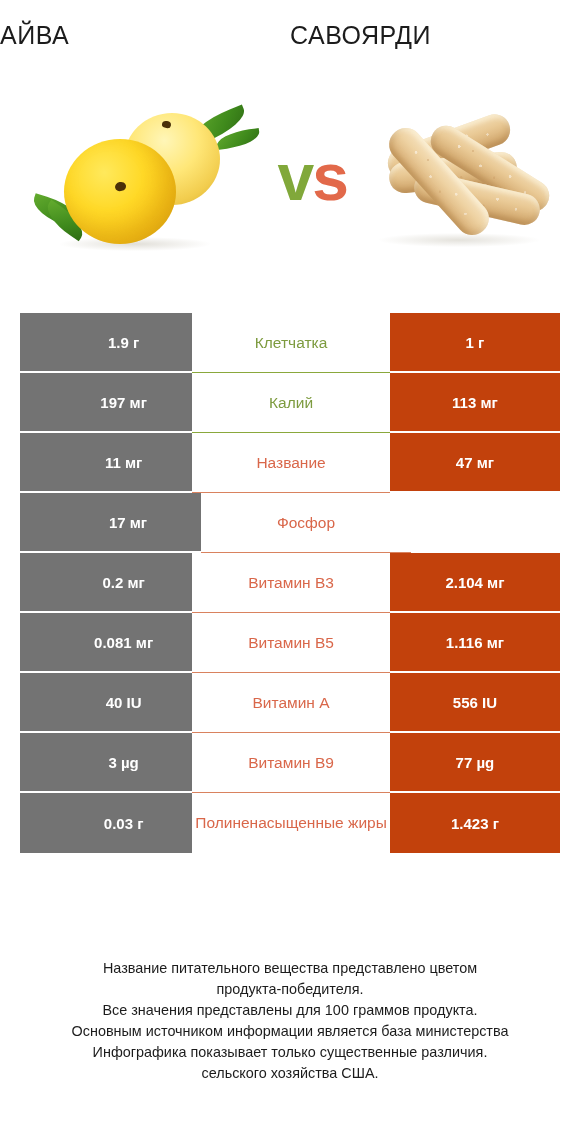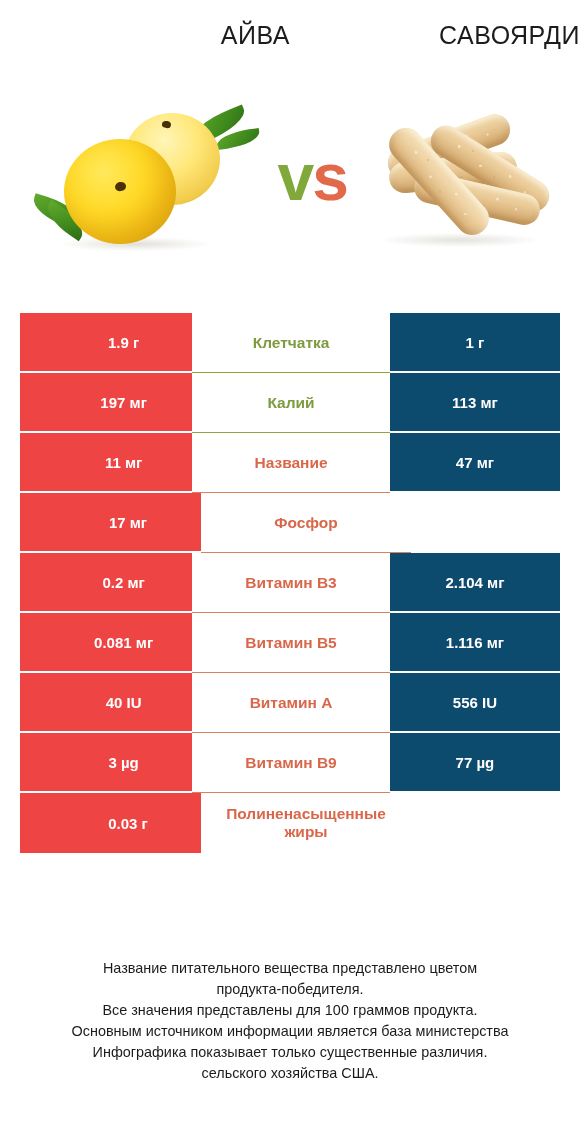--- a/index.html
+++ b/index.html
@@ -23,21 +23,21 @@
     width: 580px;
     height: 70px;
     display: flex;
     align-items: center;
   }
   .header-title {
     font-size: 25px;
     font-weight: 400;
     color: #1c1c1c;
     letter-spacing: 0.5px;
-    text-align: right;
+    text-align: left;
     line-height: 1;
     white-space: nowrap;
   }
   .header-title.left  { width: 290px; }
   .header-title.right { width: 290px; }
 
   
   .hero {
     position: absolute;
     top: 95px;
@@ -161,40 +161,40 @@
   }
   .cell {
     display: flex;
     align-items: center;
     justify-content: center;
     text-align: center;
     box-sizing: border-box;
   }
   .cell-left {
     width: 181px;
-    background: #ef4444;
+    background: #737373;
     color: #ffffff;
     font-size: 15px;
     font-weight: 700;
     border-bottom: 2px solid #ffffff;
     padding-left: 35px;
   }
   .cell-mid {
     width: 210px;
     background: #ffffff;
     font-size: 15.5px;
-    font-weight: 700;
+    font-weight: 400;
     line-height: 1.18;
     padding: 0 2px;
     white-space: nowrap;
   }
   .cell-mid.wrap { white-space: normal; }
   .cell-right {
     width: 181px;
-    background: #0c4a6e;
+    background: #c2410c;
     color: #ffffff;
     font-size: 15px;
     font-weight: 700;
     border-bottom: 2px solid #ffffff;
   }
   .row:last-child .cell-left,
   .row:last-child .cell-right { border-bottom: none; }
 
   .cell-mid { position: relative; }
   .cell-mid::after {
@@ -298,20 +298,21 @@
       <div class="cell cell-right">556 IU</div>
     </div>
     <div class="row win-right">
       <div class="cell cell-left">3 µg</div>
       <div class="cell cell-mid">Витамин B9</div>
       <div class="cell cell-right">77 µg</div>
     </div>
     <div class="row win-right">
       <div class="cell cell-left">0.03 г</div>
       <div class="cell cell-mid wrap">Полиненасыщенные жиры</div>
+      <div class="cell cell-right">1.423 г</div>
     </div>
   </div>
 
 <div class="footer">
   <div>Название питательного вещества представлено цветом</div>
   <div>продукта-победителя.</div>
   <div>Все значения представлены для 100 граммов продукта.</div>
   <div>Основным источником информации является база министерства</div>
   <div>Инфографика показывает только существенные различия.</div>
   <div>сельского хозяйства США.</div>

